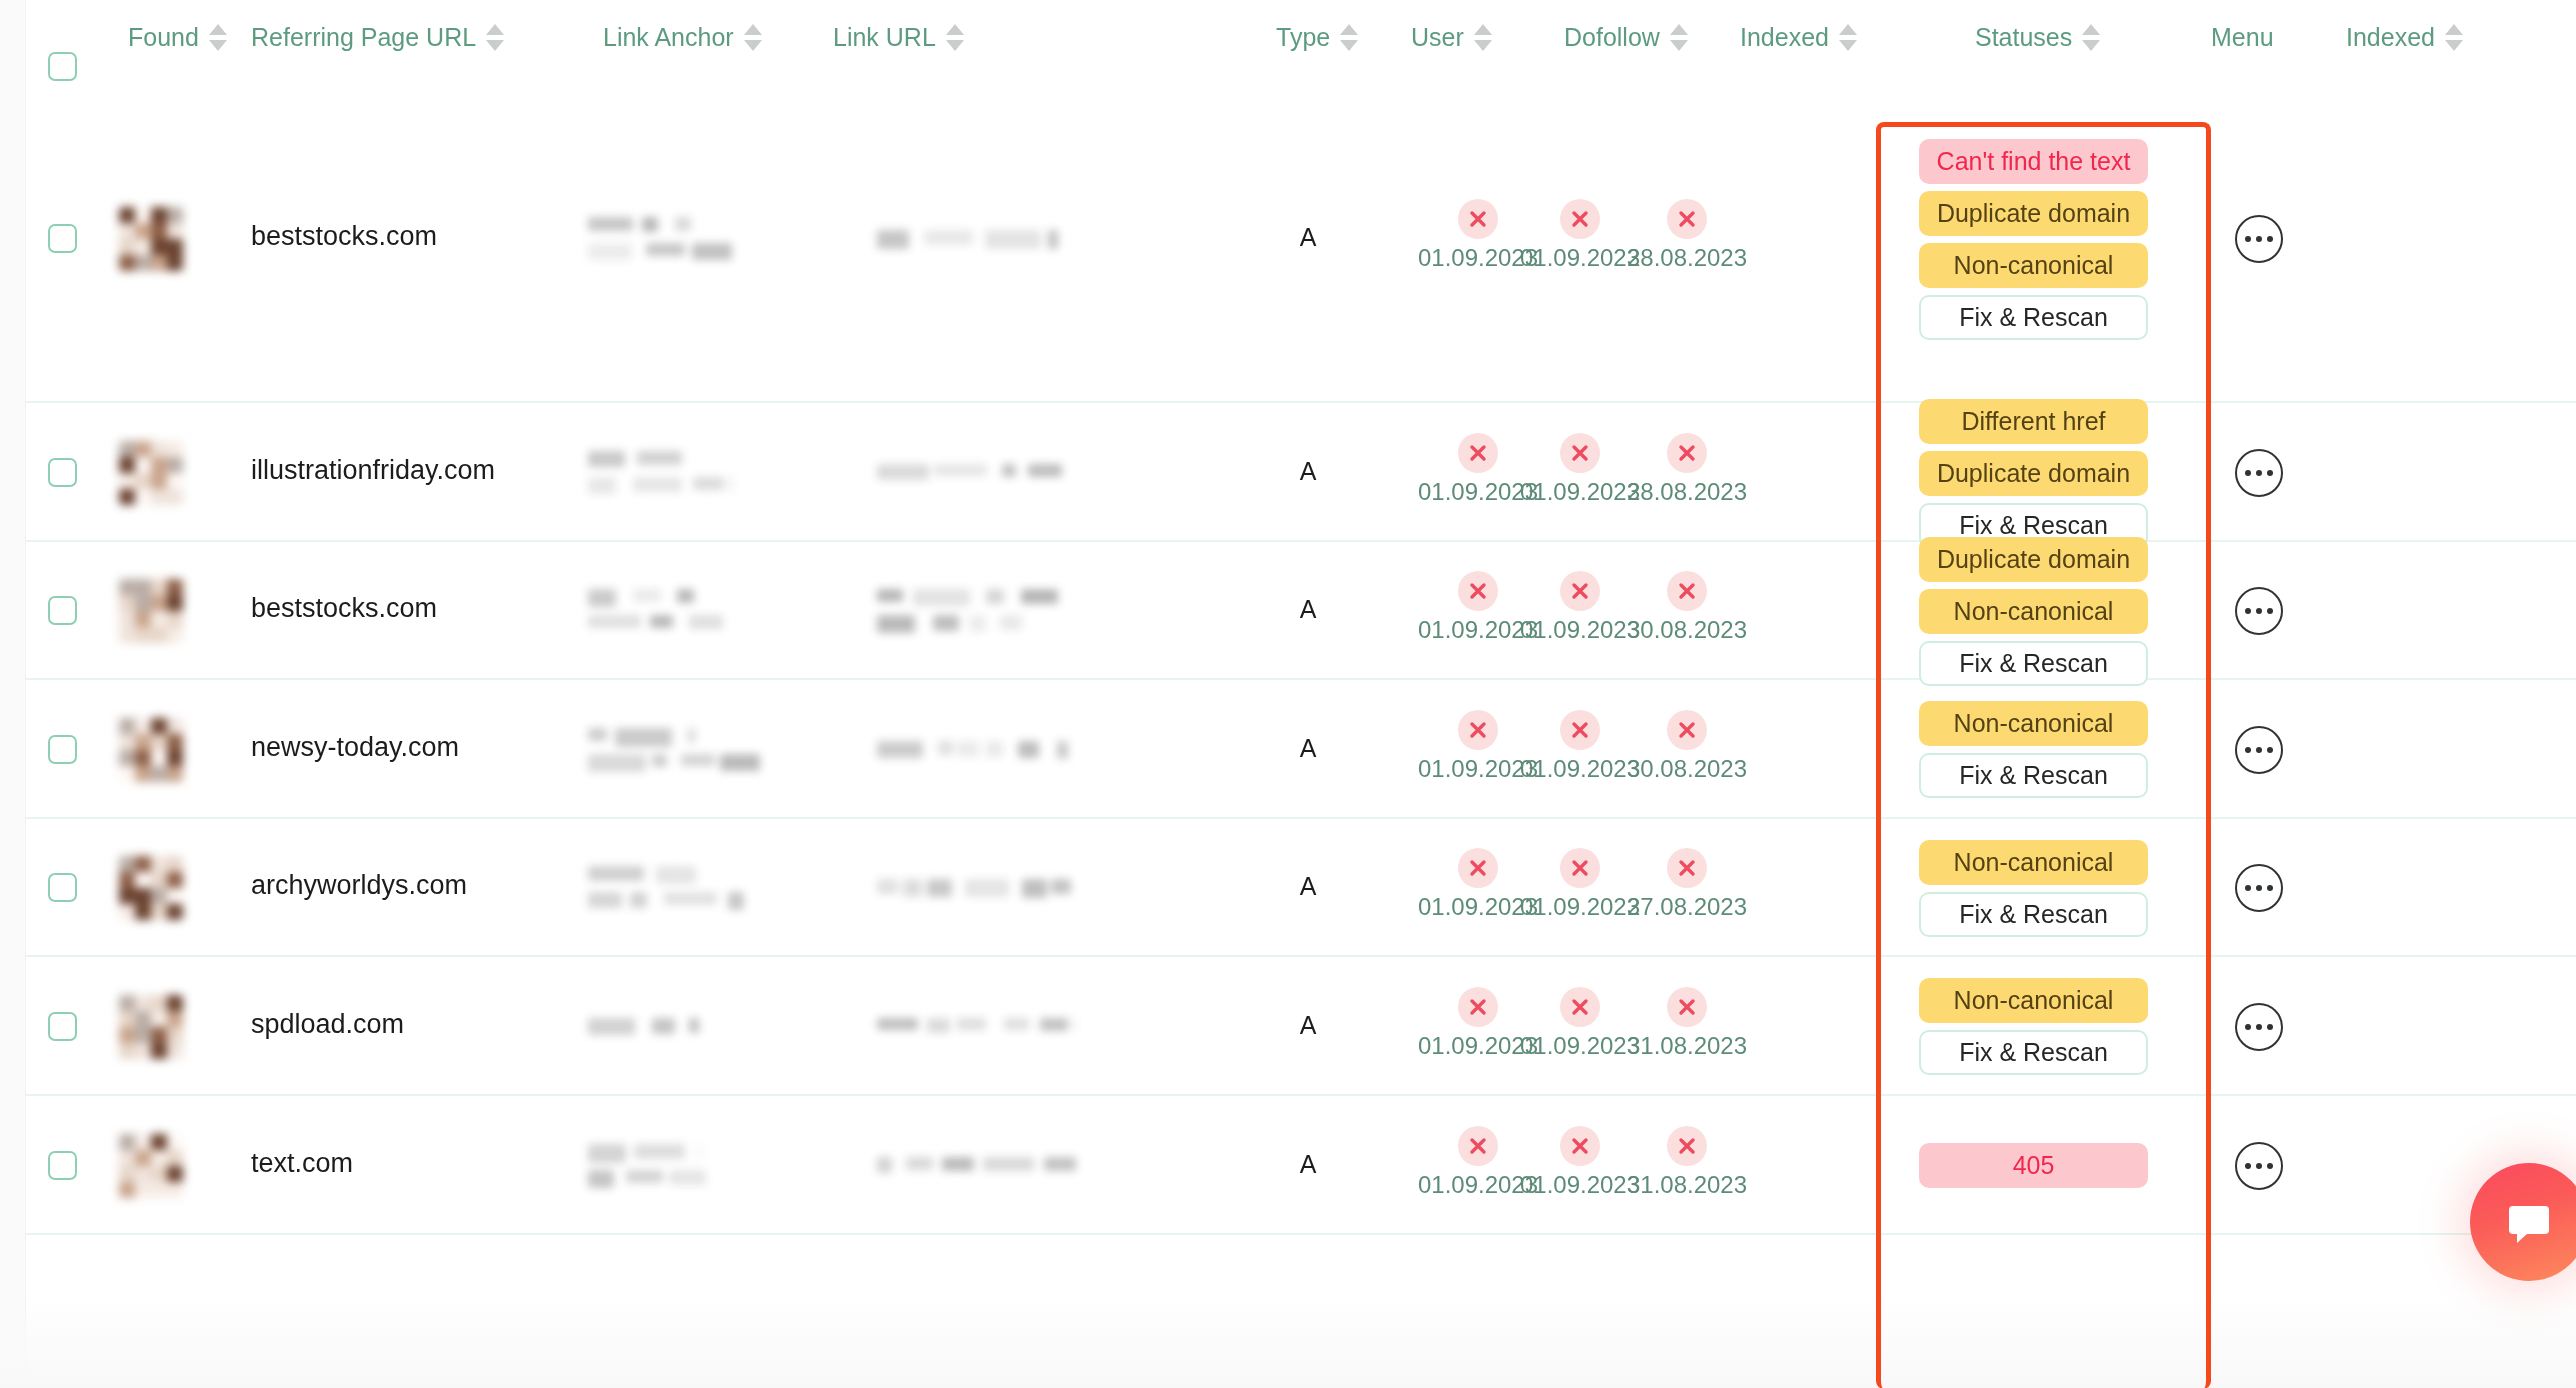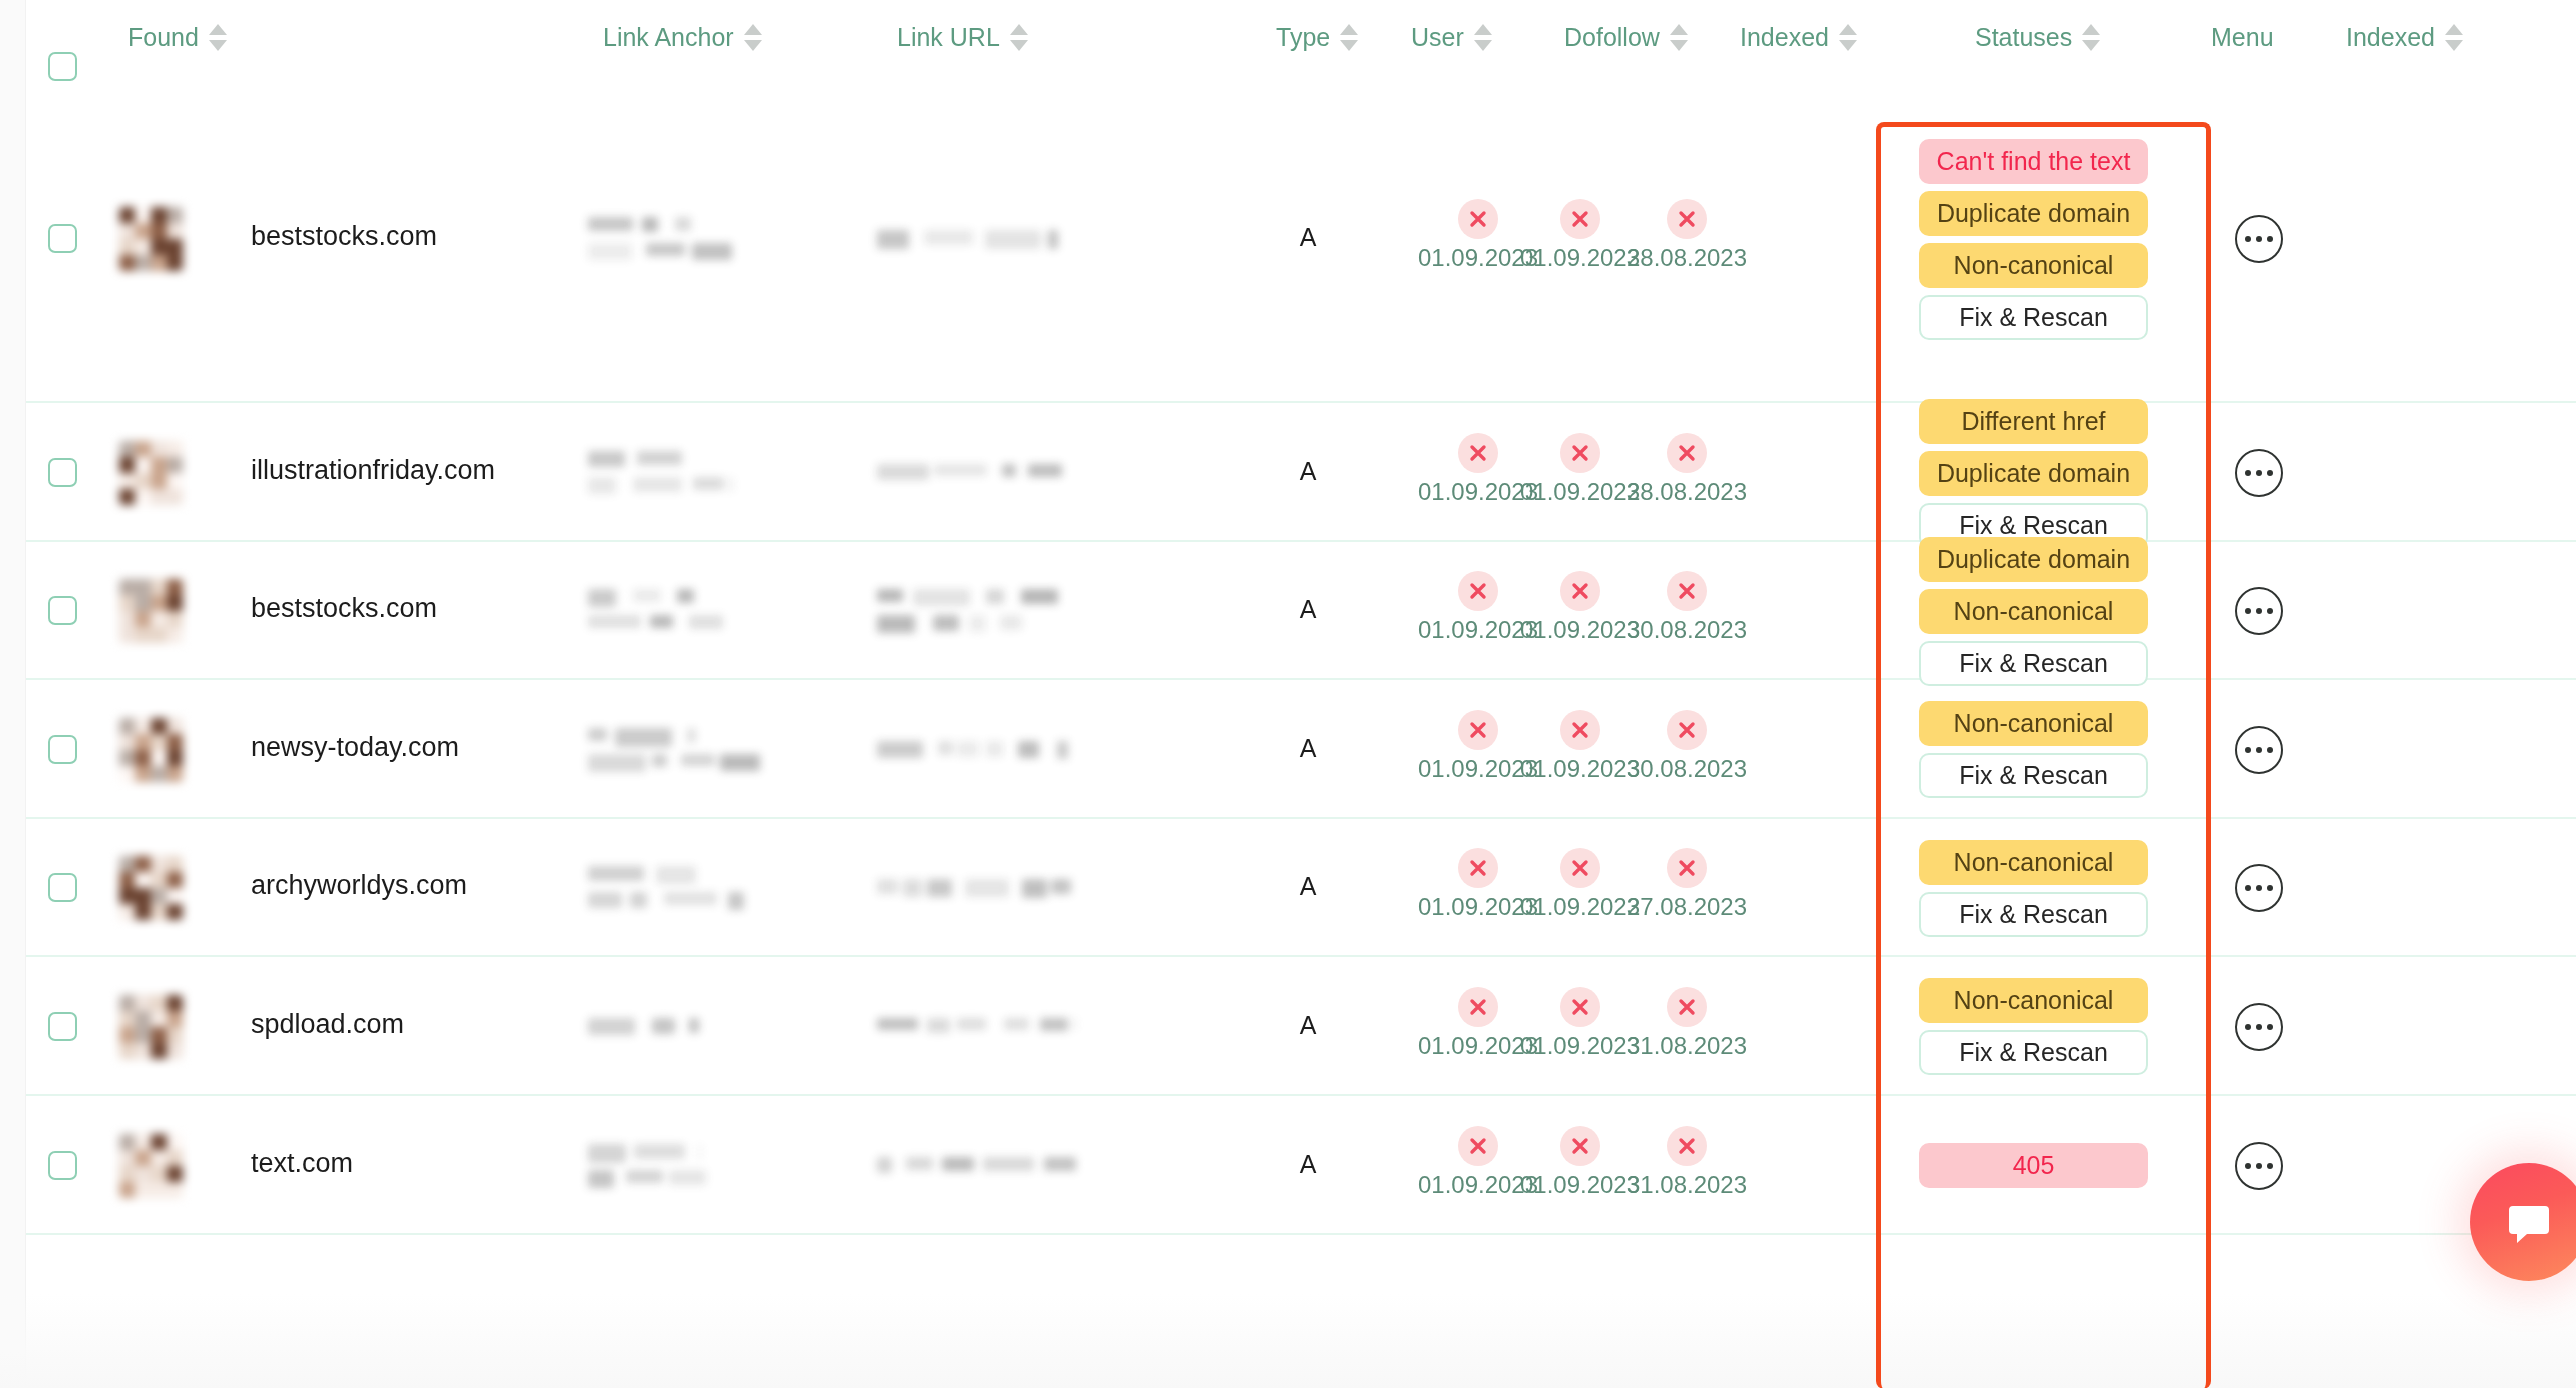--- a/index.html
+++ b/index.html
@@ -270,30 +270,37 @@
     <div class="hdr-checkbox"></div>
 
     <div class="th" style="left:128px;">
       <span class="th-label">Found</span>
       <span class="sorter">
           <span class="tri up"></span>
           <span class="tri down"></span>
         </span>
     </div>
 
+    <div class="th" style="left:251px;">
+      <span class="th-label">Referring Page URL</span>
+      <span class="sorter">
+          <span class="tri up"></span>
+          <span class="tri down"></span>
+        </span>
+    </div>
 
     <div class="th" style="left:603px;">
       <span class="th-label">Link Anchor</span>
       <span class="sorter">
           <span class="tri up"></span>
           <span class="tri down"></span>
         </span>
     </div>
 
-    <div class="th" style="left:897px;">
+    <div class="th" style="left:833px;">
       <span class="th-label">Link URL</span>
       <span class="sorter">
           <span class="tri up"></span>
           <span class="tri down"></span>
         </span>
     </div>
 
     <div class="th" style="left:1276px;">
       <span class="th-label">Type</span>
       <span class="sorter">

